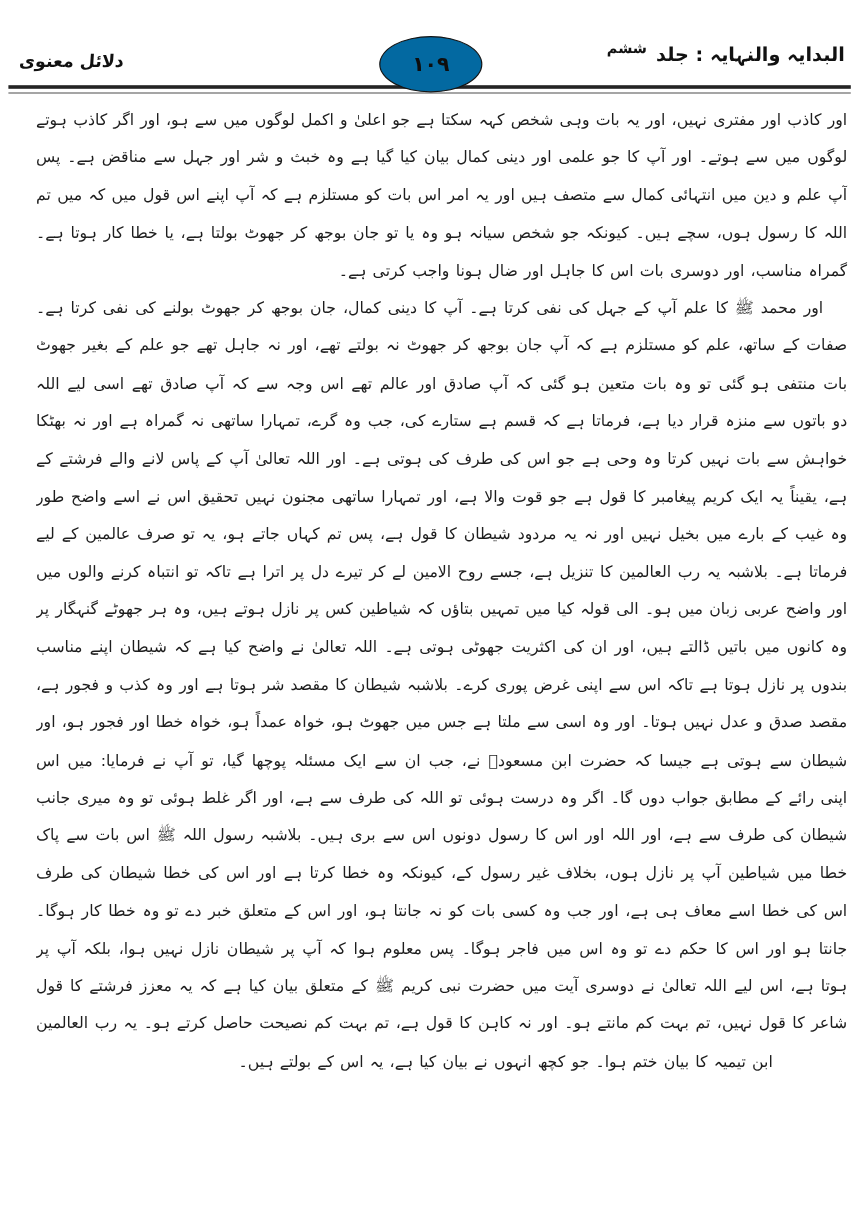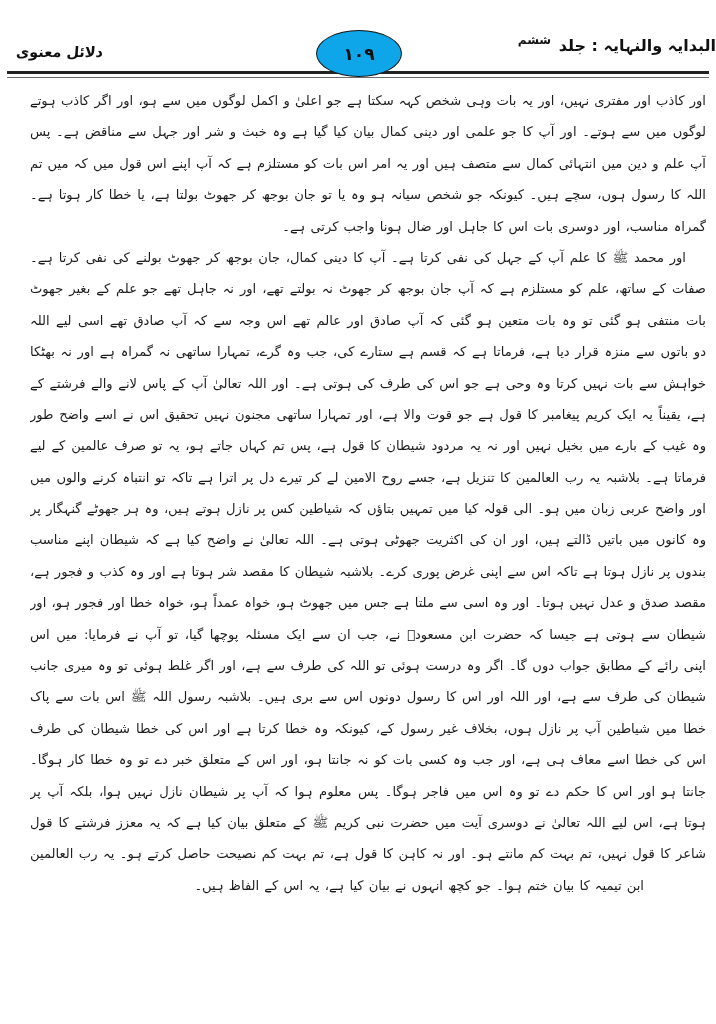--- a/index.html
+++ b/index.html
@@ -6,21 +6,21 @@
   .page{
     position:relative;
     width:716px;height:1024px;
     background:#ffffff;
     font-family:"DejaVu Sans",sans-serif;
     color:#1b1b1b;
     overflow:hidden;
   }
   
   .hdr-right{
-    position:absolute;top:36px;right:0;
+    position:absolute;top:36px;right:12px;
     direction:rtl;text-align:right;
     font-size:16px;font-weight:bold;color:#111;
     letter-spacing:0;
   }
   .hdr-right .sup{
     font-size:12px;position:relative;top:-7px;margin-right:2px;font-weight:bold;
   }
   .hdr-left{
     position:absolute;top:44px;left:16px;
     direction:rtl;
@@ -31,21 +31,21 @@
     position:absolute;top:71px;left:7px;right:7px;height:3px;
     background:#242424;
   }
   .rule-thin{
     position:absolute;top:77px;left:7px;right:7px;height:1px;
     background:#6a6a6a;
   }
   .page-oval{
     position:absolute;top:30px;left:316px;
     width:84px;height:45px;
-    background:#0ea5e9;
+    background:#0369a1;
     border:1.7px solid #151515;
     border-radius:50%;
     display:flex;align-items:center;justify-content:center;
     z-index:3;
     font-size:17px;font-weight:bold;color:#0e0e0e;
   }
   
   .body-text{
     position:absolute;top:85px;right:10px;left:30px;
     direction:rtl;
@@ -103,16 +103,16 @@
     <p class="ln">بندوں پر نازل ہوتا ہے تاکہ اس سے اپنی غرض پوری کرے۔ بلاشبہ شیطان کا مقصد شر ہوتا ہے اور وہ کذب و فجور ہے، اور اس کا</p>
     <p class="ln">مقصد صدق و عدل نہیں ہوتا۔ اور وہ اسی سے ملتا ہے جس میں جھوٹ ہو، خواہ عمداً ہو، خواہ خطا اور فجور ہو، اور یقیناً دین میں خطا،</p>
     <p class="ln">شیطان سے ہوتی ہے جیسا کہ حضرت ابن مسعودؓ نے، جب ان سے ایک مسئلہ پوچھا گیا، تو آپ نے فرمایا: میں اس مسئلہ میں</p>
     <p class="ln">اپنی رائے کے مطابق جواب دوں گا۔ اگر وہ درست ہوئی تو اللہ کی طرف سے ہے، اور اگر غلط ہوئی تو وہ میری جانب سے اور</p>
     <p class="ln">شیطان کی طرف سے ہے، اور اللہ اور اس کا رسول دونوں اس سے بری ہیں۔ بلاشبہ رسول اللہ ﷺ اس بات سے پاک تھے کہ عمد و</p>
     <p class="ln">خطا میں شیاطین آپ پر نازل ہوں، بخلاف غیر رسول کے، کیونکہ وہ خطا کرتا ہے اور اس کی خطا شیطان کی طرف سے ہوتی ہے، خواہ</p>
     <p class="ln">اس کی خطا اسے معاف ہی ہے، اور جب وہ کسی بات کو نہ جانتا ہو، اور اس کے متعلق خبر دے تو وہ خطا کار ہوگا۔ اور جب وہ کسی حکم کو نہ</p>
     <p class="ln">جانتا ہو اور اس کا حکم دے تو وہ اس میں فاجر ہوگا۔ پس معلوم ہوا کہ آپ پر شیطان نازل نہیں ہوا، بلکہ آپ پر معزز فرشتہ نازل</p>
     <p class="ln">ہوتا ہے، اس لیے اللہ تعالیٰ نے دوسری آیت میں حضرت نبی کریم ﷺ کے متعلق بیان کیا ہے کہ یہ معزز فرشتے کا قول ہے، اور یہ</p>
     <p class="ln">شاعر کا قول نہیں، تم بہت کم مانتے ہو۔ اور نہ کاہن کا قول ہے، تم بہت کم نصیحت حاصل کرتے ہو۔ یہ رب العالمین کا تنزیل ہے۔</p>
-    <p class="ln indent2 end">ابن تیمیہ کا بیان ختم ہوا۔ جو کچھ انہوں نے بیان کیا ہے، یہ اس کے الفاظ ہیں۔</p>
+    <p class="ln indent2 end">ابن تیمیہ کا بیان ختم ہوا۔ جو کچھ انہوں نے بیان کیا ہے، یہ اس کے بولتے ہیں۔</p>
   </div>
 
 </div>
 
 </body></html>

